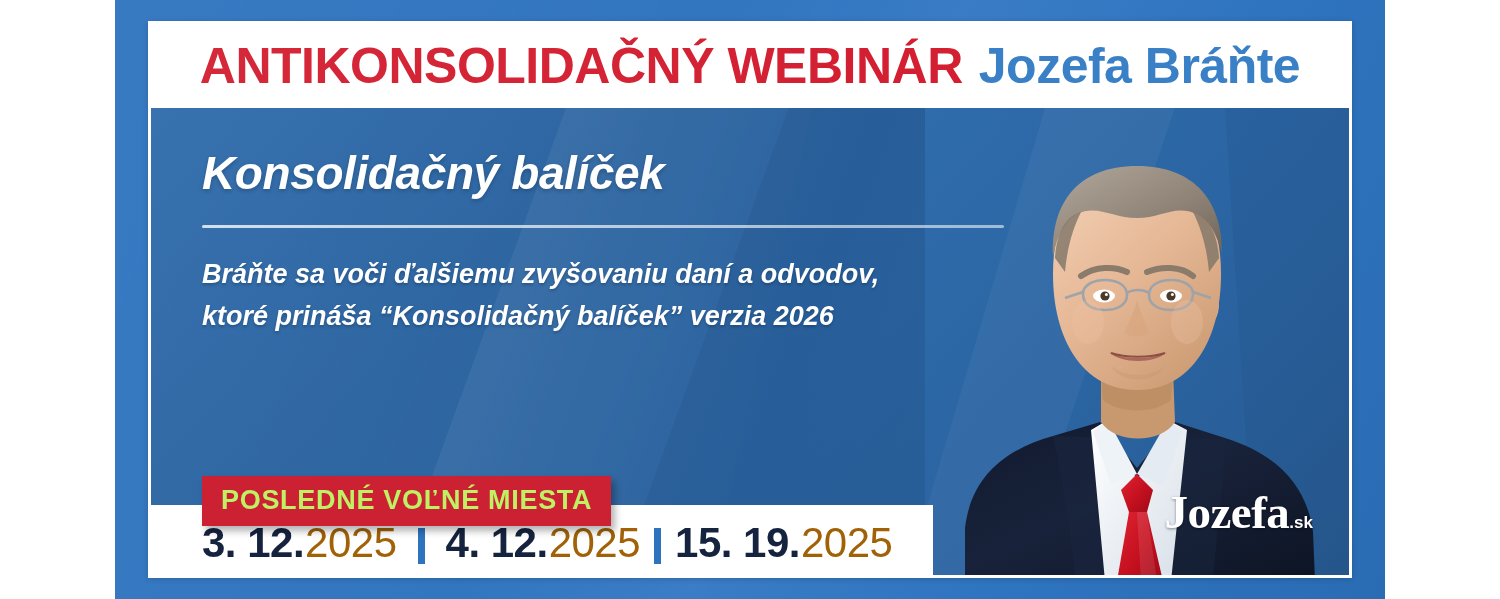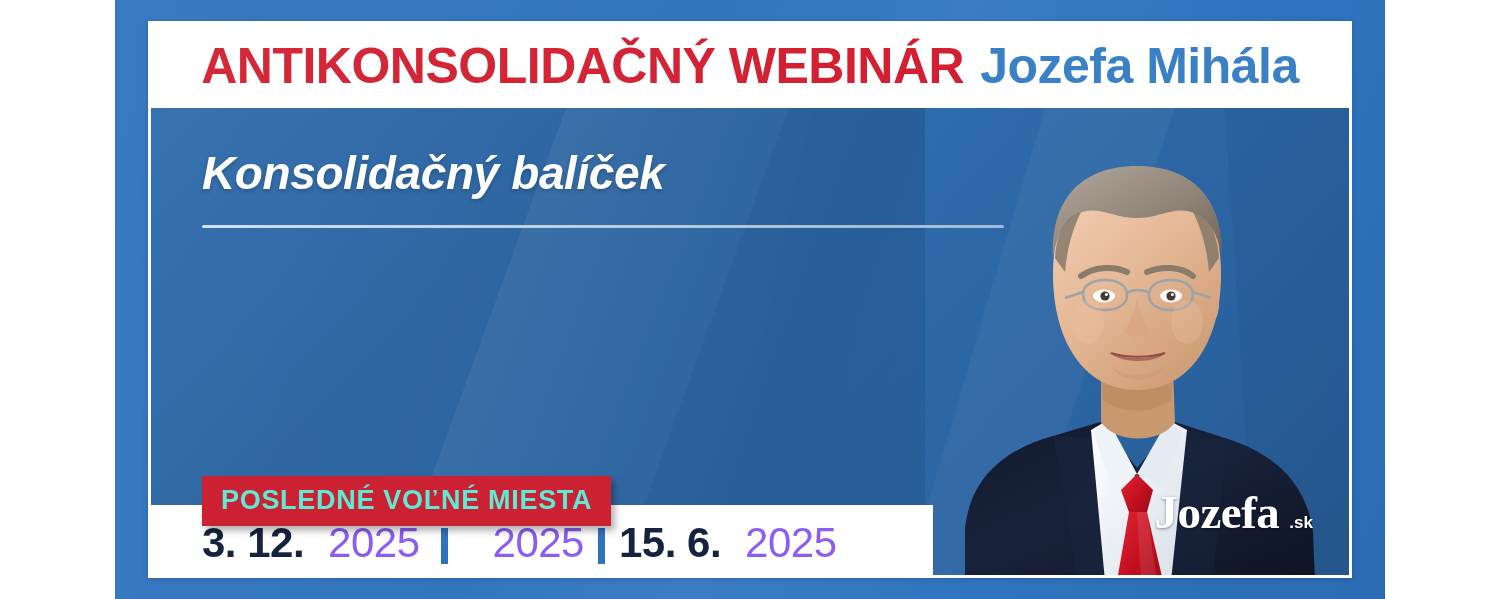--- a/index.html
+++ b/index.html
@@ -152,21 +152,21 @@
     text-shadow: 0 2px 3px rgba(0,0,0,0.22);
   }
   .subtitle .sub-line { display: block; }
 
   
   .badge {
     position: absolute;
     left: 51px;
     top: 368px;
     background: #cc2033;
-    color: #5eead4;
+    color: #bef264;
     font-size: 27px;
     font-weight: 700;
     letter-spacing: 0.7px;
     padding: 9px 19px 10px 19px;
     box-shadow: 4px 5px 7px rgba(0,0,0,0.30);
     z-index: 6;
     white-space: nowrap;
   }
 
   
@@ -190,23 +190,23 @@
   .date-item { display: inline-flex; align-items: baseline; }
   .date-day {
     font-size: 42px;
     font-weight: 700;
     color: #15233f;
     letter-spacing: -0.5px;
   }
   .date-year {
     font-size: 42px;
     font-weight: 400;
-    color: #8b5cf6;
+    color: #a16207;
     letter-spacing: -0.5px;
-    margin-left: 24px;
+    margin-left: 1px;
   }
   .date-sep {
     display: inline-block;
     width: 7px;
     height: 36px;
     background: #2e73bd;
     margin: 0 21px;
     position: relative;
     top: 3px;
     flex: 0 0 auto;
@@ -238,34 +238,34 @@
     font-family: "Liberation Serif", serif;
     font-size: 47px;
     font-weight: 700;
     letter-spacing: -0.5px;
   }
   .logo-tld {
     font-family: "Liberation Sans", sans-serif;
     font-size: 17px;
     font-weight: 700;
     letter-spacing: 0px;
-    margin-left: 10px;
+    margin-left: 0;
   }
 </style>
 </head>
 <body>
 
 <div class="stage">
   <div class="banner-frame">
 
     <div class="card">
 
       <div class="header-strip">
         <span class="header-title">ANTIKONSOLIDAČNÝ WEBINÁR</span>
-        <span class="header-name">Jozefa Mihála</span>
+        <span class="header-name">Jozefa Bráňte</span>
       </div>
 
       <div class="body-area">
         <div class="sheen-a"></div>
         <div class="sheen-b"></div>
 
         <div class="portrait">
           <svg viewBox="0 0 424 473" preserveAspectRatio="xMidYMax meet" aria-hidden="true">
             <defs>
               <linearGradient id="bgBlue" x1="0" y1="0" x2="1" y2="1">
@@ -368,37 +368,42 @@
 
         <div class="logo">
           <span class="logo-word">Jozefa</span><span class="logo-tld">.sk</span>
         </div>
 
         <div class="text-col">
           <div class="headline">
             <span class="hl-line">Konsolidačný balíček</span>
           </div>
           <div class="rule"></div>
+          <div class="subtitle">
+            <span class="sub-line">Bráňte sa voči ďalšiemu zvyšovaniu daní a odvodov,</span>
+            <span class="sub-line">ktoré prináša “Konsolidačný balíček” verzia 2026</span>
+          </div>
         </div>
 
         <div class="badge">POSLEDNÉ VOĽNÉ MIESTA</div>
 
         <div class="date-band">
           <div class="dates">
             <span class="date-item">
               <span class="date-day">3. 12.</span>
               <span class="date-year">2025</span>
             </span>
             <span class="date-sep"></span>
             <span class="date-item">
+              <span class="date-day">4. 12.</span>
               <span class="date-year">2025</span>
             </span>
             <span class="date-sep tight"></span>
             <span class="date-item">
-              <span class="date-day">15. 6.</span>
+              <span class="date-day">15. 19.</span>
               <span class="date-year">2025</span>
             </span>
           </div>
         </div>
 
       </div>
     </div>
   </div>
 </div>
 

